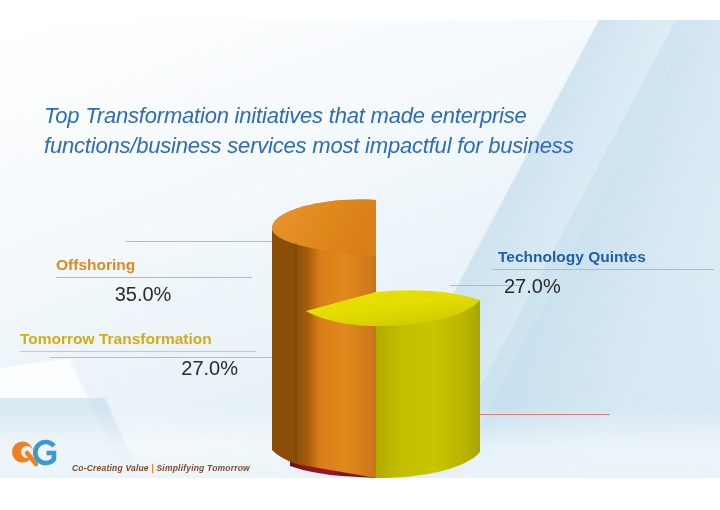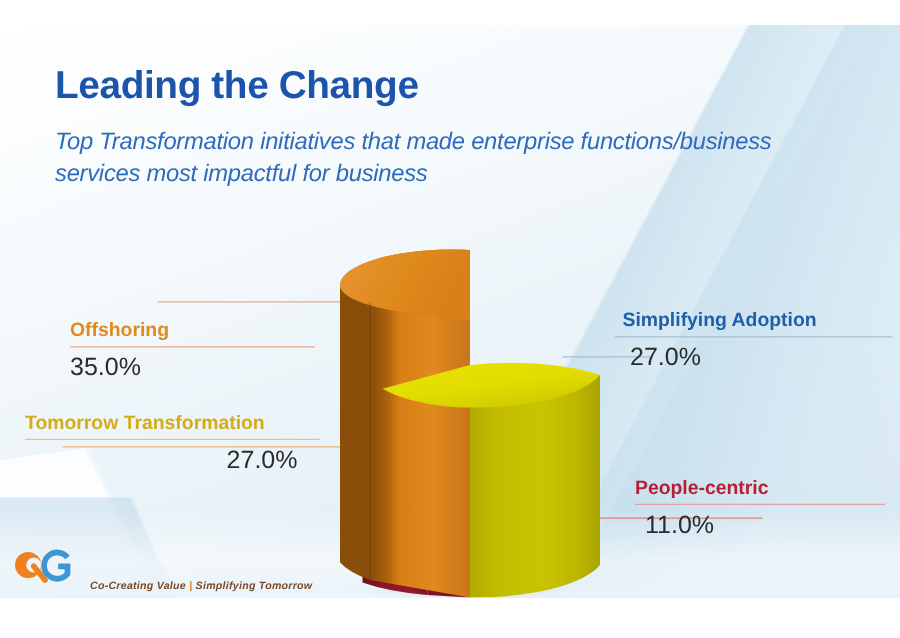--- a/index.html
+++ b/index.html
@@ -25,38 +25,38 @@
   .bottom-fade{position:absolute;left:0;bottom:0;width:720px;height:70px;
     background:linear-gradient(180deg, rgba(255,255,255,0) 0%, rgba(255,255,255,0.55) 55%, rgba(236,245,250,0.9) 100%);}
 
   #title{
     position:absolute;left:44px;top:30px;
     font-size:31px;font-weight:bold;color:#1b54ab;letter-spacing:-0.3px;
     text-shadow:0 1px 0 rgba(255,255,255,0.6);
   }
   #subtitle{
     position:absolute;left:44px;top:81px;width:580px;
-    font-size:19px;font-style:italic;color:#2e6bbd;line-height:1.38;
+    font-size:22px;font-style:italic;color:#2e6bbd;line-height:1.38;
     letter-spacing:-0.2px;
   }
 
   
   #chart{position:absolute;left:248px;top:160px;width:250px;height:300px;}
   #chart svg{display:block;}
 
   
   .callout{position:absolute;}
   .callout .cap{font-size:15.5px;font-weight:bold;white-space:nowrap;}
   .callout .rule{height:1px;margin-top:3px;}
   .callout .val{font-size:20px;color:#2b2b2b;margin-top:5px;}
 
   #c-offshoring{left:56px;top:196px;width:198px;text-align:left;margin-top:40px;}
   #c-offshoring .cap{color:#e08a1e;}
   #c-offshoring .rule{background:#e8a98b;width:196px;}
-  #c-offshoring .val{text-align:left;padding-right:24px;}
+  #c-offshoring .val{text-align:center;padding-right:24px;}
 
   #c-process{left:20px;top:310px;width:238px;text-align:left;}
   #c-process .cap{color:#d4ac17;}
   #c-process .rule{background:#e2c97a;width:236px;}
   #c-process .val{text-align:right;padding-right:20px;}
 
   #c-tech{left:498px;top:228px;width:218px;text-align:left;}
   #c-tech .cap{color:#1f5faa;}
   #c-tech .rule{background:#a9bdd0;width:222px;margin-left:-6px;}
   #c-tech .val{text-align:left;padding-left:6px;}
@@ -85,21 +85,20 @@
 </style>
 </head>
 <body>
 
 <div id="slide">
 
   <div class="sweep sweep-a"></div>
   <div class="sweep sweep-b"></div>
   <div class="bottom-fade"></div>
 
-  <div id="title">Leading the Change</div>
   <div id="subtitle">Top Transformation initiatives that made enterprise functions/business services most impactful for business</div>
 
   <div class="leader" id="lead-offshoring"></div>
   <div class="leader" id="lead-process"></div>
   <div class="leader" id="lead-tech"></div>
   <div class="leader" id="lead-people"></div>
 
   <div id="chart">
     <svg width="250" height="300" viewBox="0 0 250 300" aria-hidden="true">
       <defs>
@@ -198,30 +197,25 @@
     <div class="val">35.0%</div>
   </div>
 
   <div class="callout" id="c-process">
     <div class="cap">Tomorrow Transformation</div>
     <div class="rule"></div>
     <div class="val">27.0%</div>
   </div>
 
   <div class="callout" id="c-tech">
-    <div class="cap">Simplifying Adoption</div>
+    <div class="cap">Technology Quintes</div>
     <div class="rule"></div>
     <div class="val">27.0%</div>
   </div>
 
-  <div class="callout" id="c-people">
-    <div class="cap">People-centric</div>
-    <div class="rule"></div>
-    <div class="val">11.0%</div>
-  </div>
 
   <div id="logo">
     <span class="mark">
       <svg width="58" height="34" viewBox="0 0 58 34">
         <path d="M19 17 a10.5 10.5 0 1 1 -21 0 a10.5 10.5 0 1 1 21 0 Z M19 17 a6 6 0 1 0 -12 0 a6 6 0 1 0 12 0 Z" transform="translate(4,0)" fill="#ef7f1f" fill-rule="evenodd"></path>
         <path d="M17 18 L26 29" stroke="#ef7f1f" stroke-width="4.5" fill="none" stroke-linecap="round"></path>
         <path d="M44 11 a10.5 10.5 0 1 0 0 13 L44 24 L44 18 L36.5 18" stroke="#3c97d4" stroke-width="4.6" fill="none" stroke-linecap="butt"></path>
       </svg>
     </span>
     <span class="tag">

